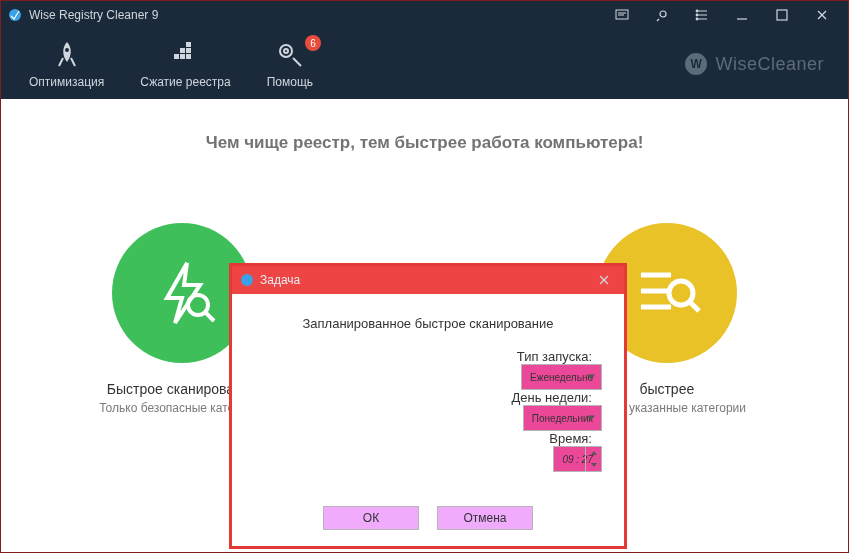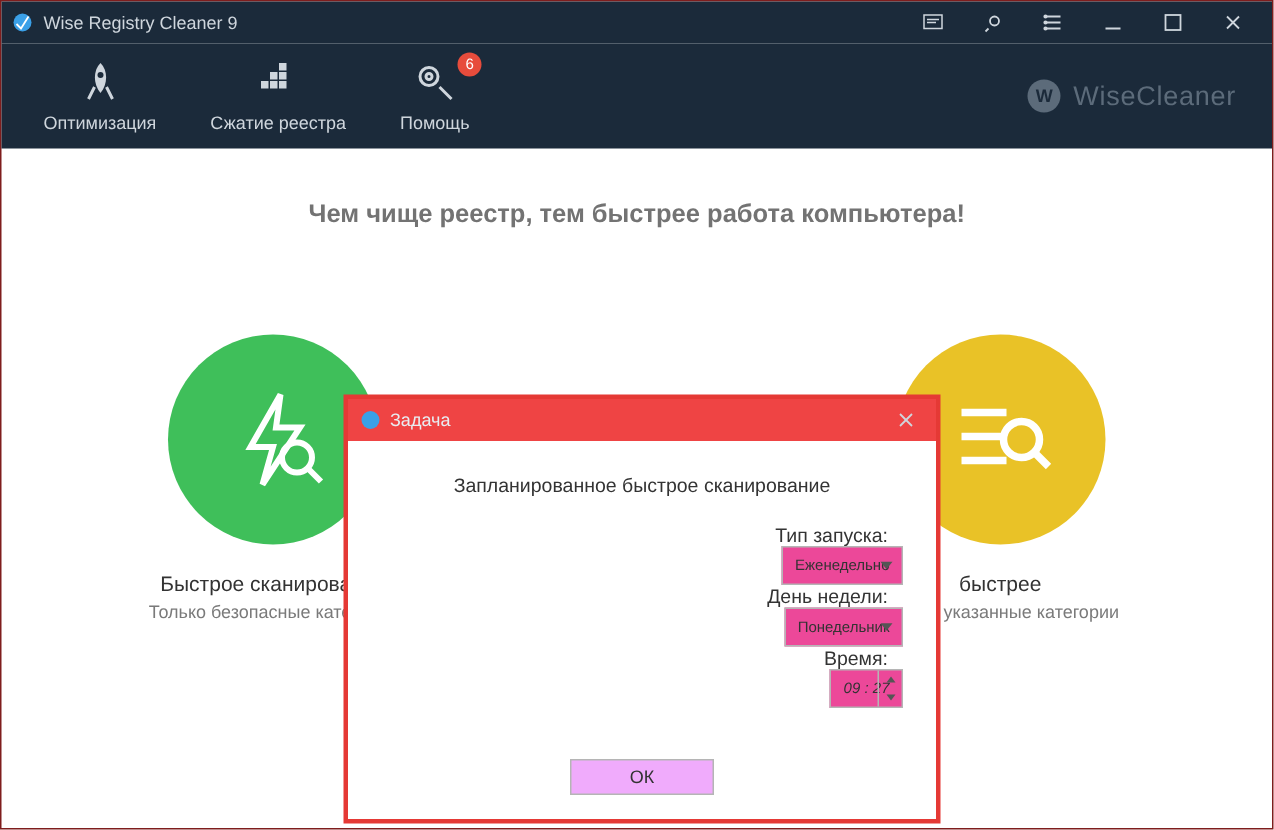--- a/index.html
+++ b/index.html
@@ -290,19 +290,22 @@
                   <span class="down"></span>
                 </span>
               </div>
             </div>
           </div>
 
           <div class="dlg-buttons">
             <div class="btn">
                 <span>ОК</span>
               </div>
+            <div class="btn">
+                <span>Отмена</span>
+              </div>
           </div>
         </div>
       </div>
     </div>
 
   </div>
 </div>
 
 </body></html>

